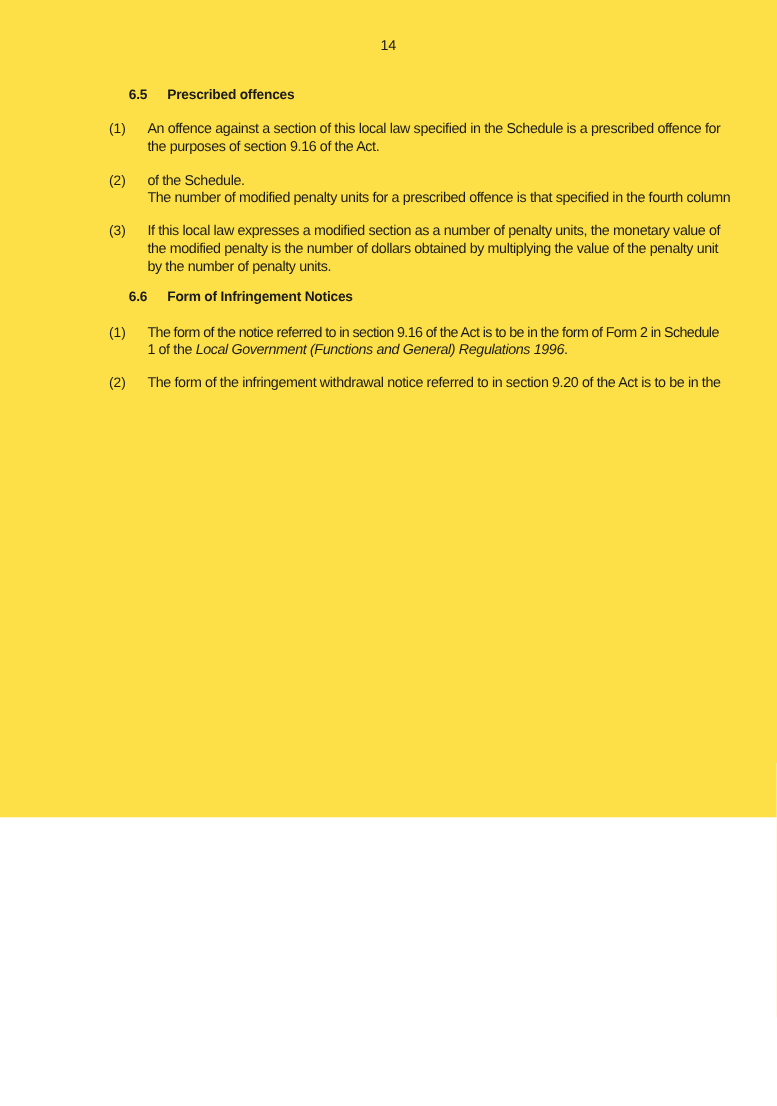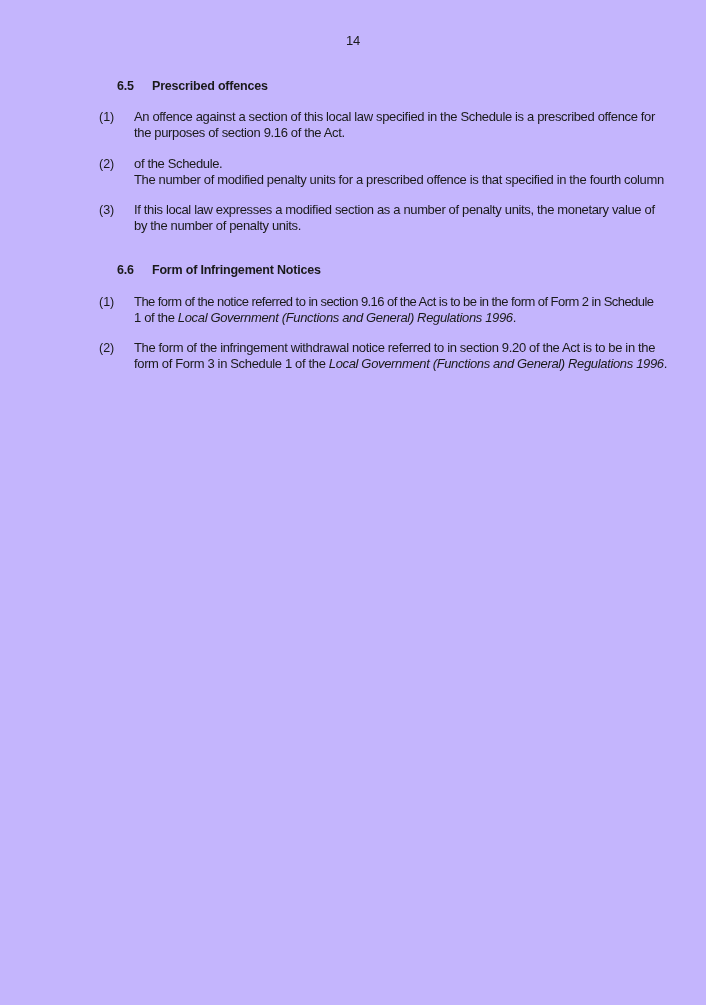--- a/index.html
+++ b/index.html
@@ -12,22 +12,22 @@
       height: 1005px;
       position: relative;
       overflow: hidden;
       font-family: "Liberation Sans", sans-serif;
       color: #1a1a1a;
     }
     .page {
       position: absolute;
       left: 0; top: 0;
       width: 706px;
-      height: 1005px;
-      background: #c4b5fd;
+      height: 743px;
+      background: #fde047;
     }
     .page-number {
       position: absolute;
       top: 33px;
       left: 0;
       width: 706px;
       text-align: center;
       font-size: 13px;
       letter-spacing: -0.2px;
     }
@@ -99,37 +99,37 @@
     <div class="body">
       <span class="line">of the Schedule.</span>
       <span class="line justify">The number of modified penalty units for a prescribed offence is that specified in the fourth column</span>
     </div>
   </div>
 
   <div class="para" style="top:202px;">
     <span class="marker">(3)</span>
     <div class="body">
       <span class="line justify">If this local law expresses a modified section as a number of penalty units, the monetary value of</span>
+      <span class="line justify">the modified penalty is the number of dollars obtained by multiplying the value of the penalty unit</span>
       <span class="line">by the number of penalty units.</span>
     </div>
   </div>
 
   <div class="heading" style="top:263px;">
     <span class="num">6.6</span><span>Form of Infringement Notices</span>
   </div>
 
   <div class="para" style="top:294px;">
     <span class="marker">(1)</span>
     <div class="body">
       <span class="line justify" style="letter-spacing:-0.55px;">The form of the notice referred to in section 9.16 of the Act is to be in the form of Form 2 in Schedule</span>
       <span class="line"><span>1 of the </span><em>Local Government (Functions and General) Regulations 1996</em><span>.</span></span>
     </div>
   </div>
 
   <div class="para" style="top:340px;">
     <span class="marker">(2)</span>
     <div class="body">
       <span class="line justify">The form of the infringement withdrawal notice referred to in section 9.20 of the Act is to be in the</span>
-      <span class="line"><span>form of Form 3 in Schedule 1 of the </span><em>Local Government (Functions and General) Regulations 1996</em><span>.</span></span>
     </div>
   </div>
 
 </div>
 
 </body></html>

